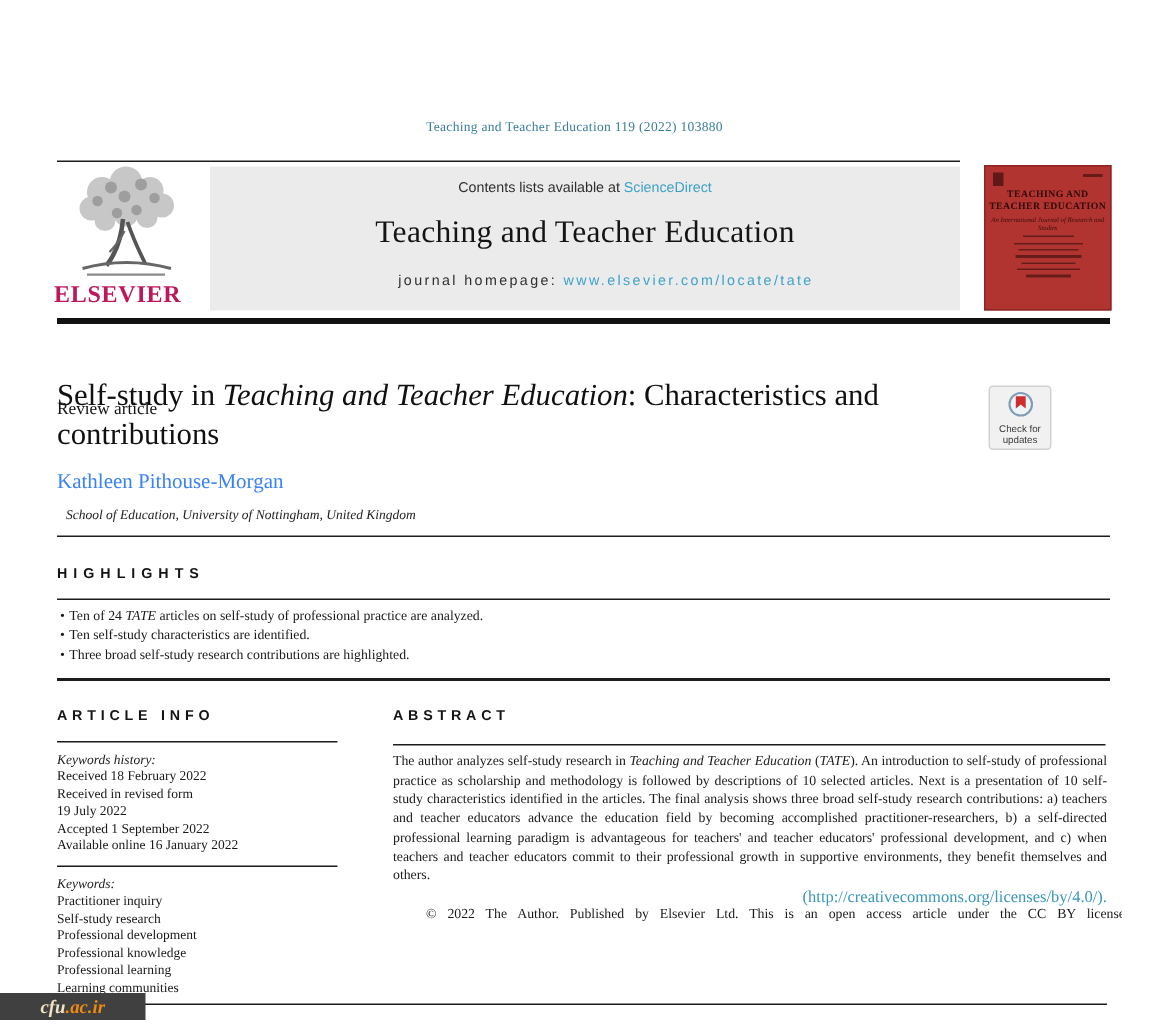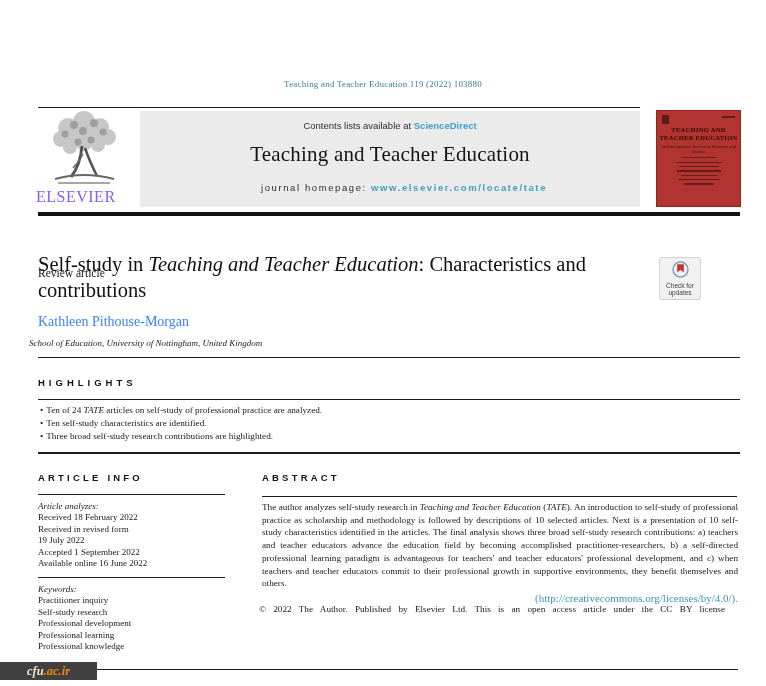--- a/index.html
+++ b/index.html
@@ -24,33 +24,33 @@
   .info-rule-1 { left:38px; width:187px; top:494px; }
   .info-rule-2 { left:38px; width:187px; top:577px; }
   .abs-rule    { left:262px; width:475px; top:496px; }
   .bottom-rule { left:38px; width:700px; top:669px; }
 
   
   .elsevier-logo { left:36px; top:110px; width:96px; height:100px; }
   .elsevier-word {
     left:36px; top:188px; width:100px;
     font-family:"Liberation Serif", serif; font-size:16px; letter-spacing:.5px;
-    color:#8b5cf6; font-weight:normal;
+    color:#be185d; font-weight:bold;
   }
 
   
   .banner {
     left:140px; top:111px; width:500px; height:96px; background:#ebebeb;
     text-align:center;
   }
   .banner .contents {
     padding-top:9px; font-family:"Liberation Sans", sans-serif;
     font-size:9.5px; color:#2e2e2e;
   }
-  .banner .link { color:#3ea2c9;font-weight:bold; }
+  .banner .link { color:#3ea2c9; }
   .banner .jtitle {
     margin-top:11px; font-size:21px; color:#141414; letter-spacing:.2px;
   }
   .banner .homepage {
     margin-top:15px; font-family:"Liberation Sans", sans-serif;
     font-size:9.5px; letter-spacing:1.6px; color:#2e2e2e;padding-left:28px;
   }
 
   
   .cover {
@@ -68,21 +68,21 @@
   }
   .cover .bar { height:1.2px; background:rgba(30,4,4,.5); margin:3.2px auto 0 auto; }
 
   
   .kind  { left:38px; top:231px; font-size:11.5px; color:#141414;margin-top:36px; }
   .title {
     left:38px; top:251px; width:612px; font-size:20.5px; line-height:26px; color:#101010;
   }
   .title .it { font-style:italic; }
   .author { left:38px; top:314px; font-size:14px; color:#3b82f6; }
-  .affil  { left:29px; top:338px; font-size:9px; font-style:italic; color:#222; }
+  .affil  { left:44px; top:338px; font-size:9px; font-style:italic; color:#222; }
 
   
   .check-badge {
     left:659px; top:257px; width:42px; height:43px;
     background:#f1f1f1; border:1px solid #d2d2d2; border-radius:3px;
     text-align:center; cursor:pointer;
   }
   .check-badge svg { margin-top:3px; }
   .check-badge .cbt {
     font-family:"Liberation Sans", sans-serif; font-size:6.5px; line-height:7px; color:#3c3c3c;
@@ -111,21 +111,21 @@
   .history-list li, .kw-list li { font-size:9px; line-height:11.6px; color:#1a1a1a; }
   .kw-label { left:38px; top:584px; }
   .kw-list { left:38px; top:595px; width:190px; }
 
   
   .abs-body {
     left:262px; top:501px; width:476px;
     font-size:9.2px; line-height:12.7px; text-align:justify; color:#1a1a1a;
   }
   .abs-copyright {
-    left:249px; top:603px; width:476px; text-indent:10px;
+    left:274px; top:603px; width:476px; text-indent:10px;
     font-size:9.2px; line-height:12.7px; text-align:justify; text-align-last:justify; color:#1a1a1a;
   }
   .abs-license {
     left:262px; top:592px; width:476px; text-align:right;
     font-size:11px; line-height:12.7px;
   }
   .abs-license a { color:#3a96bb; text-decoration:none; }
 
   
   .watermark {
@@ -230,36 +230,37 @@
       <span class="blt">•</span><span>Ten self-study characteristics are identified.</span>
     </li>
     <li>
       <span class="blt">•</span><span>Three broad self-study research contributions are highlighted.</span>
     </li>
   </ul>
   <div class="abs rule hl-rule-c"></div>
 
   <div class="abs sec-heading info-heading">ARTICLE INFO</div>
   <div class="abs rule info-rule-1"></div>
-  <div class="abs info-label history-label">Article analyzes:</div>
+  <div class="abs info-label history-label">Keywords history:</div>
   <ul class="abs history-list">
     <li>Received 18 February 2022</li>
     <li>Received in revised form</li>
     <li>19 July 2022</li>
     <li>Accepted 1 September 2022</li>
-    <li>Available online 16 June 2022</li>
+    <li>Available online 16 January 2022</li>
   </ul>
   <div class="abs rule info-rule-2"></div>
   <div class="abs info-label kw-label">Keywords:</div>
   <ul class="abs kw-list">
     <li>Practitioner inquiry</li>
     <li>Self-study research</li>
     <li>Professional development</li>
+    <li>Professional knowledge</li>
     <li>Professional learning</li>
-    <li>Professional knowledge</li>
+    <li>Learning communities</li>
   </ul>
 
   <div class="abs sec-heading abs-heading">ABSTRACT</div>
   <div class="abs rule abs-rule"></div>
   <div class="abs abs-body">
     <span>The author analyzes self-study research in </span><span class="it">Teaching and Teacher Education</span><span> (</span><span class="it">TATE</span><span>). An introduction to self-study of professional practice as scholarship and methodology is followed by descriptions of 10 selected articles. Next is a presentation of 10 self-study characteristics identified in the articles. The final analysis shows three broad self-study research contributions: a) teachers and teacher educators advance the education field by becoming accomplished practitioner-researchers, b) a self-directed professional learning paradigm is advantageous for teachers' and teacher educators' professional development, and c) when teachers and teacher educators commit to their professional growth in supportive environments, they benefit themselves and others.</span>
   </div>
   <div class="abs abs-copyright">© 2022 The Author. Published by Elsevier Ltd. This is an open access article under the CC BY license</div>
   <div class="abs abs-license">
     <a href="#">(http://creativecommons.org/licenses/by/4.0/).</a>

